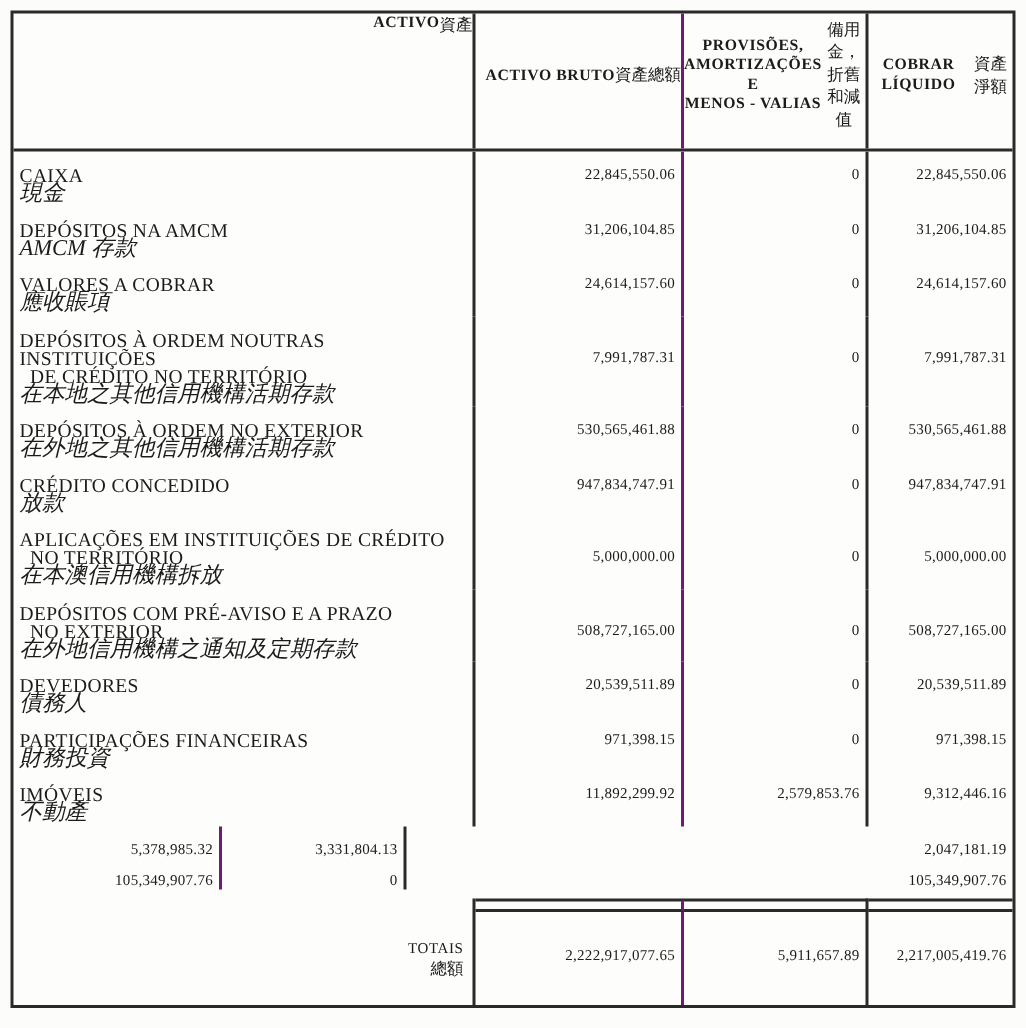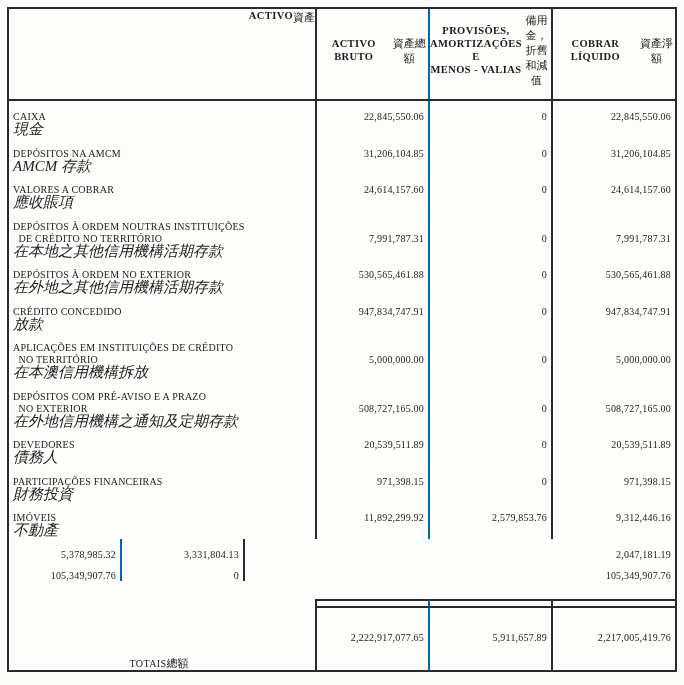--- a/index.html
+++ b/index.html
@@ -8,38 +8,38 @@
     font-family:"Liberation Serif", serif;color:#1b1b1b;overflow:hidden;
   }
   .sheet{
     position:absolute;left:7px;top:7px;width:670px;height:665px;
     border:2px solid #2a2a2a;display:flex;flex-direction:column;box-sizing:border-box;
     background:#fdfdfb;
   }
   .hrow{display:flex;height:90px;border-bottom:2px solid #2a2a2a;flex:none;}
   .cell{box-sizing:border-box;}
   .c1{width:308px;border-right:2px solid #2a2a2a;}
-  .c2{width:113px;border-right:2px solid #0369a1;}
+  .c2{width:139px;border-right:2px solid #701a75;}
   .c3{width:123px;border-right:2px solid #2a2a2a;}
   .c4{flex:1;}
   .hcell{display:flex;flex-direction:row;justify-content:flex-end;align-items:center;
          padding-bottom:8px;text-align:center;}
   .hcell.first{align-items:flex-start;padding-left:20px;text-align:left;}
   .hpt{font-weight:bold;font-size:10.5px;letter-spacing:.4px;line-height:13px;white-space:pre-line;}
   .hcn{font-size:11px;line-height:15px;margin-top:1px;}
   .body{flex:1;display:flex;flex-direction:column;overflow:hidden;}
   .row{display:flex;flex:none;}
   .row .lab{padding:10px 4px 1px 4px;}
-  .pt{font-size:10px;letter-spacing:.25px;line-height:12px;white-space:pre-wrap;}
+  .pt{font-size:13px;letter-spacing:.25px;line-height:12px;white-space:pre-wrap;}
   .cn{font-size:15px;line-height:13.5px;font-style:italic;}
   .num{text-align:right;padding-right:4px;font-size:10px;letter-spacing:.2px;}
   .divider{display:flex;height:9px;flex:none;}
   .divider .dnum{border-top:2px solid #2a2a2a;border-bottom:2px solid #2a2a2a;}
   .totals{display:flex;flex:none;height:62px;}
-  .totals .lab{display:flex;flex-direction:row;justify-content:center;align-items:flex-end;
+  .totals .lab{display:flex;flex-direction:column;justify-content:center;align-items:flex-end;
                padding-right:6px;}
   .tpt{font-size:10px;letter-spacing:.4px;line-height:13px;}
   .tcn{font-size:11px;line-height:14px;}
   .totals .num{padding-top:24px;}
 </style>
 </head>
 <body>
 
 <div class="page">
   <div class="sheet">

